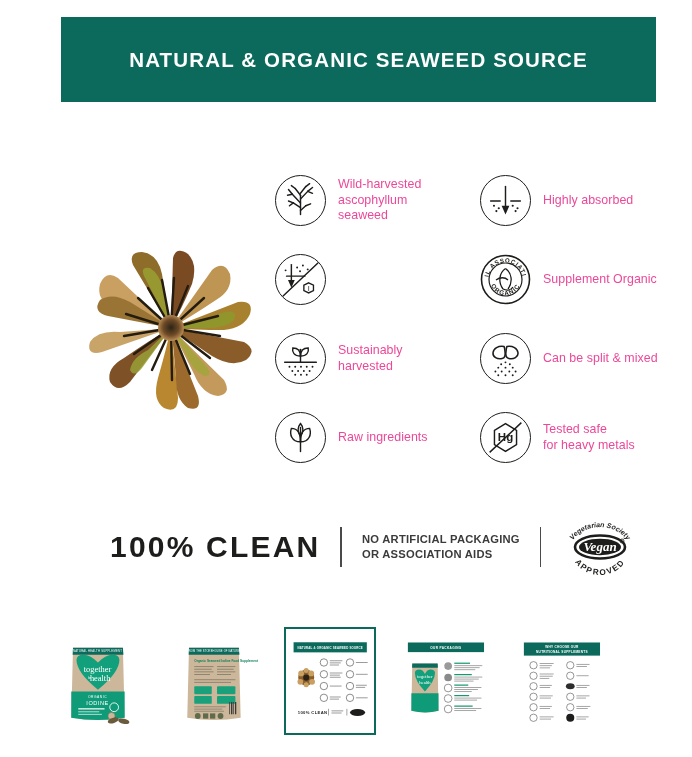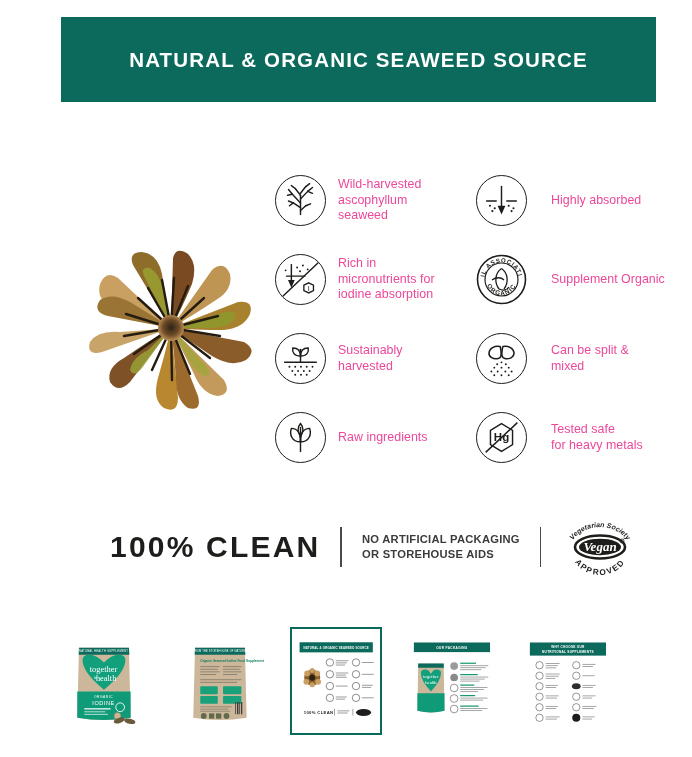--- a/index.html
+++ b/index.html
@@ -39,21 +39,21 @@
     position: absolute;
     left: 275px; top: 175px;
     width: 390px;
   }
   .feat-row { display: flex; margin-bottom: 28px; }
   .feat-row:last-child { margin-bottom: 0; }
   .feat {
     display: flex; align-items: center;
     width: 190px;
   }
-  .feat.col2 { margin-left: 12px; gap: 12px; }
+  .feat.col2 { margin-left: 20px; }
   .ico {
     width: 51px; height: 51px;
     flex: 0 0 51px;
     border-radius: 50%;
     border: 1.7px solid #1d1d1b;
     position: relative;
     display: flex; align-items: center; justify-content: center;
     overflow: hidden;
     background: #fff;
   }
@@ -93,21 +93,21 @@
     line-height: 15px;
     color: #3b3b3b;
     letter-spacing: 0.25px;
     white-space: nowrap;
   }
   .vegan-logo { width: 78px; height: 56px; flex: 0 0 78px; }
 
   
   .thumbs {
     position: absolute;
-    left: 58px; top: 627px;
+    left: 52px; top: 627px;
     width: 580px; height: 110px;
     display: flex;
   }
   .thumb {
     width: 105px; height: 108px;
     margin-right: 24px;
     position: relative;
     background: #fff;
   }
   .thumb.selected { border: 2px solid #0b6a5c; }
@@ -244,21 +244,20 @@
               <circle cx="33" cy="15" r="1"></circle>
                 <circle cx="25" cy="17" r="1"></circle>
               <circle cx="10" cy="16" r="1"></circle>
             </g>
             <g stroke="#1d1d1b" stroke-width="1.4" fill="none">
               <path d="M34 29 L39 31.5 L39 37 L34 39.5 L29 37 L29 31.5 Z"></path>
             </g>
             <text x="34" y="37.2" font-family="Liberation Sans, sans-serif" font-size="7.5" fill="#1d1d1b" text-anchor="middle">I</text>
           </svg>
         </span>
-        <span class="feat-label">Rich in<br>micronutrients for<br>iodine absorption</span>
       </div>
       <div class="feat col2">
         <span class="ico noring">
           <svg width="51" height="51" viewBox="0 0 51 51">
             <circle cx="25.5" cy="25.5" r="24" fill="none" stroke="#1d1d1b" stroke-width="1.6"></circle>
             <circle cx="25.5" cy="25.5" r="16.5" fill="none" stroke="#1d1d1b" stroke-width="1.2"></circle>
             <defs>
               <path id="arcTop" d="M8.5 25.5 A17 17 0 0 1 42.5 25.5"></path>
               <path id="arcBot" d="M9.8 25.5 A15.7 15.7 0 0 0 41.2 25.5"></path>
             </defs>
@@ -364,21 +363,21 @@
         <span class="feat-label">Tested safe<br>for heavy metals</span>
       </div>
     </div>
   </div>
 
   <div class="clean-strip">
     <div class="clean-big">100% CLEAN</div>
     <div class="divider"></div>
     <div>
       <div class="clean-sub">NO ARTIFICIAL PACKAGING</div>
-      <div class="clean-sub">OR STOREHOUSE AIDS</div>
+      <div class="clean-sub">OR ASSOCIATION AIDS</div>
     </div>
     <div class="divider"></div>
     <span class="vegan-logo">
       <svg width="78" height="56" viewBox="0 0 78 56">
         <defs>
           <path id="vTop" d="M8 34 A31 26 0 0 1 70 34"></path>
           <path id="vBot" d="M11 32 A28 24 0 0 0 67 32"></path>
         </defs>
         <text font-family="Liberation Sans, sans-serif" font-size="7" font-weight="700" font-style="italic" fill="#1d1d1b">
           <textPath href="#vTop" startOffset="50%" text-anchor="middle">Vegetarian Society</textPath>

